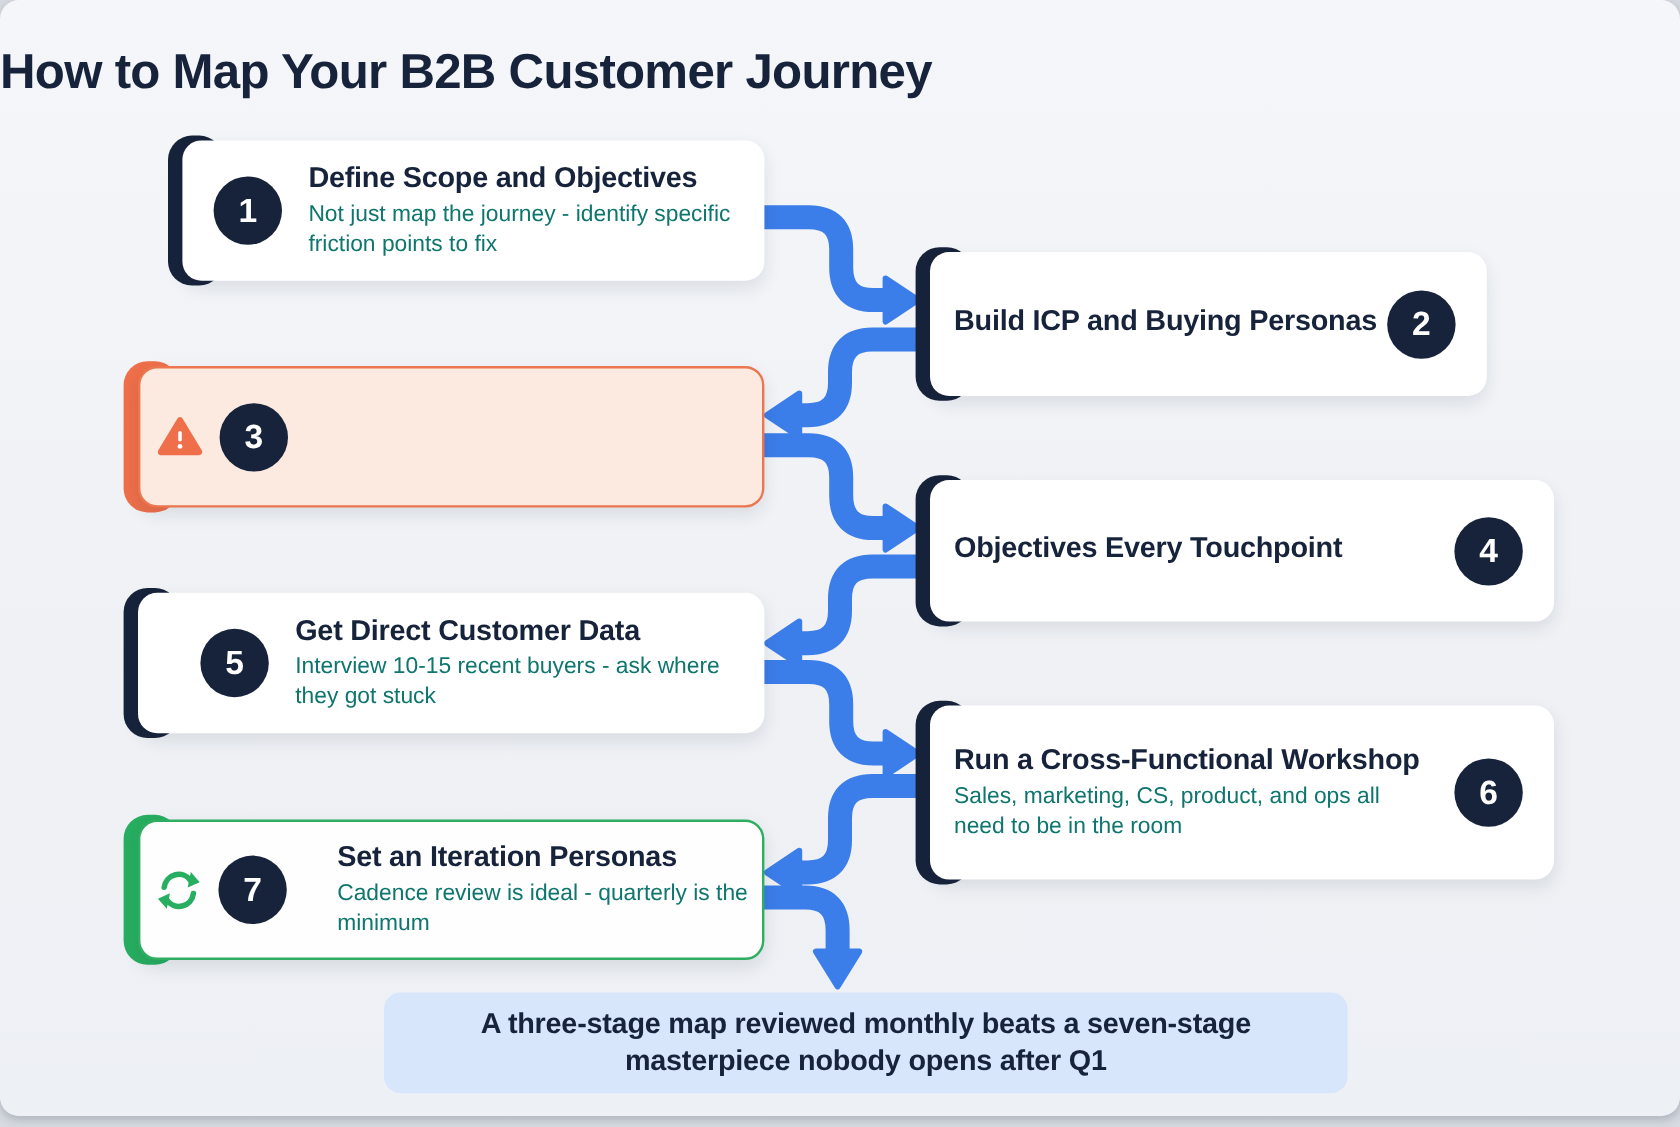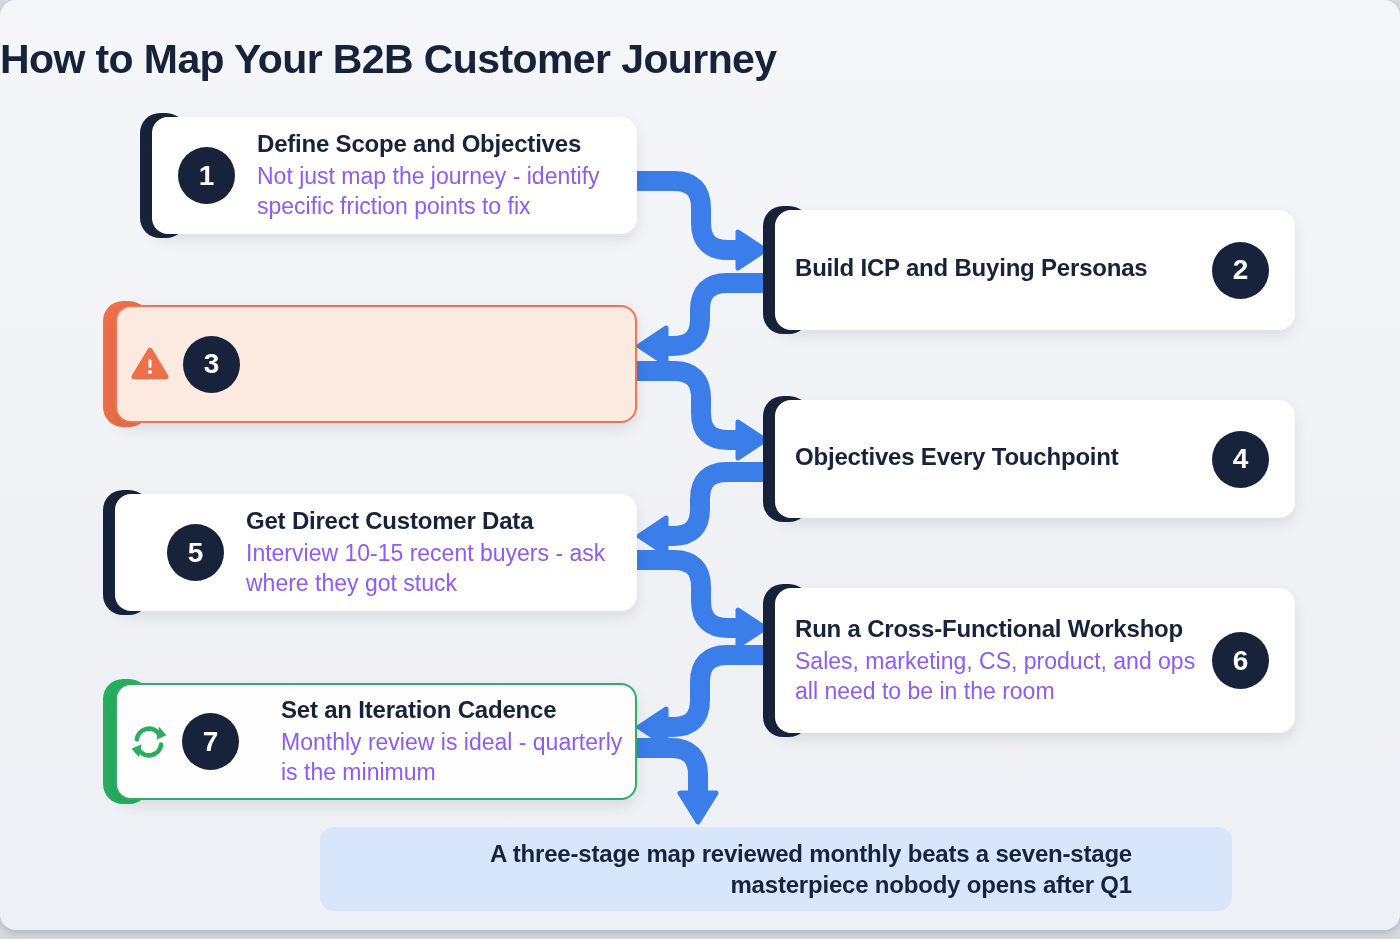--- a/index.html
+++ b/index.html
@@ -28,21 +28,21 @@
     position:absolute;left:0;top:-4px;bottom:-4px;width:46px;
     border-radius:20px;background:#17233b;
   }
   .body{
     position:absolute;left:12px;right:0;top:0;bottom:0;
     background:#ffffff;border-radius:16px;
     box-shadow:0 6px 14px rgba(23,35,59,.10);
     display:flex;align-items:center;box-sizing:border-box;
   }
   .s1{left:140px;top:117px;width:497px;height:117px;}
-  .s2{left:763px;top:210px;width:532px;height:120px;}
+  .s2{left:763px;top:210px;width:476px;height:120px;}
   .s3{left:103px;top:305px;width:534px;height:118px;}
   .s4{left:763px;top:400px;width:532px;height:118px;}
   .s5{left:103px;top:494px;width:534px;height:117px;}
   .s6{left:763px;top:588px;width:532px;height:145px;}
   .s7{left:103px;top:683px;width:534px;height:117px;}
 
   .s1 .body{padding-left:26px;}
   .s3 .body{padding-left:14px;}
   .s5 .body{padding-left:52px;}
   .s7 .body{padding-left:13px;}
@@ -61,30 +61,30 @@
   }
   .card.left .badge{margin-right:22px;}
   .card.right .badge{margin-left:auto;}
   .side-icon{flex:0 0 auto;width:38px;height:38px;margin-right:14px;}
   .text{min-width:0;}
   .card-title{
     font-size:24px;font-weight:700;color:#17233b;letter-spacing:-.2px;
     margin-bottom:4px;white-space:nowrap;
   }
   .card-desc{
-    font-size:23px;color:#8b5cf6;line-height:1.29;
+    font-size:19px;color:#0f766e;line-height:1.29;
   }
   .card.left .card-desc{max-width:360px;}
   .card.right .card-desc{max-width:402px;}
 
   .summary{
-    position:absolute;left:320px;top:827px;width:912px;height:84px;
+    position:absolute;left:320px;top:827px;width:803px;height:84px;
     background:#d7e6fa;border-radius:14px;
     display:flex;align-items:center;justify-content:center;
-    text-align:right;
+    text-align:center;
   }
   .summary-text{
     max-width:712px;font-size:24px;font-weight:700;color:#17233b;
     line-height:1.3;letter-spacing:-.2px;
   }
 </style>
 </head>
 <body>
 
 <div class="canvas">
@@ -191,22 +191,22 @@
     <span class="bracket"></span>
     <div class="body">
       <svg class="side-icon" viewBox="0 0 36 36" aria-hidden="true">
         <path d="M 6.5 15.5 A 11.5 11.5 0 0 1 27.5 10.5" fill="none" stroke="#27ae60" stroke-width="4.4" stroke-linecap="round"></path>
         <polygon points="27.5,3.5 34.5,11.5 25,15.8" fill="#27ae60"></polygon>
         <path d="M 29.5 20.5 A 11.5 11.5 0 0 1 8.5 25.5" fill="none" stroke="#27ae60" stroke-width="4.4" stroke-linecap="round"></path>
         <polygon points="8.5,32.5 1.5,24.5 11,20.2" fill="#27ae60"></polygon>
       </svg>
       <div class="badge">7</div>
       <div class="text" style="margin-left:20px;">
-        <div class="card-title">Set an Iteration Cadence</div>
-        <div class="card-desc" style="max-width:364px;">Monthly review is ideal - quarterly is the minimum</div>
+        <div class="card-title">Set an Iteration Personas</div>
+        <div class="card-desc" style="max-width:364px;">Cadence review is ideal - quarterly is the minimum</div>
       </div>
     </div>
   </div>
 
   <div class="summary">
     <div class="summary-text">A three-stage map reviewed monthly beats a seven-stage masterpiece nobody opens after Q1</div>
   </div>
 
 </div>
 

